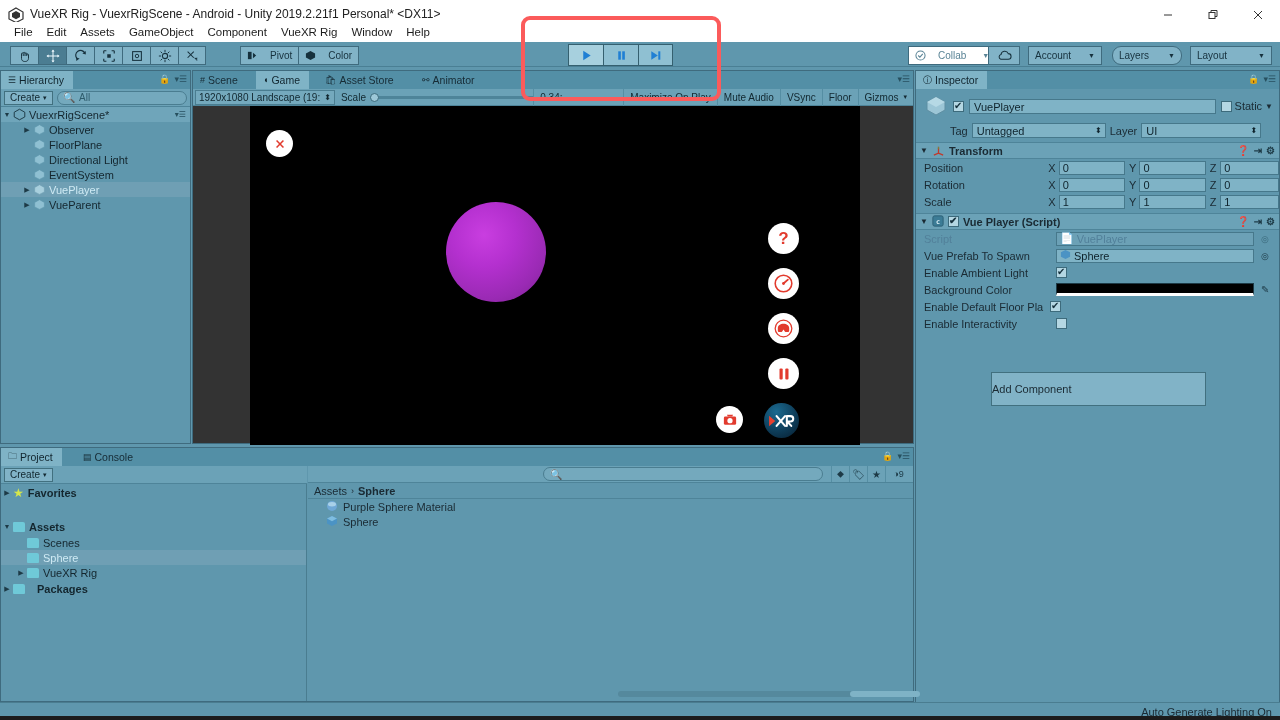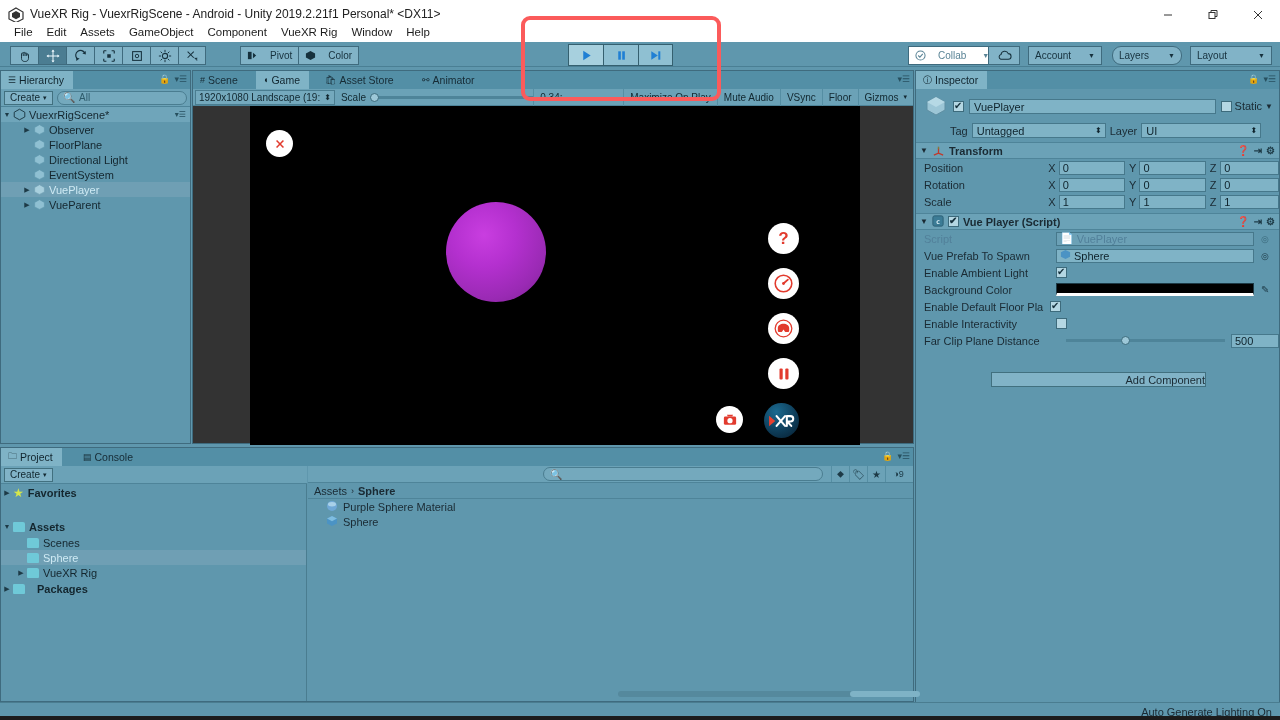--- a/index.html
+++ b/index.html
@@ -108,22 +108,22 @@
   .dropfield { height:15px; background:#7fb3c6; border:1px solid #46788b; display:flex; align-items:center;
                justify-content:space-between; padding:0 3px 0 4px; font-size:11px; color:#0e222b; }
   .comp-head { height:17px; background:#6ba2b7; border-top:1px solid #4e8499; border-bottom:1px solid #4e8499;
                display:flex; align-items:center; gap:4px; padding:0 4px; font-weight:bold; font-size:11px; }
   .comp-icons { margin-left:auto; display:flex; gap:4px; align-items:center; color:#1d3a46; font-size:10px; }
   .prow { height:17px; display:flex; align-items:center; font-size:11px; padding-left:8px; }
   .pname { width:132px; white-space:nowrap; }
   .vfield { height:14px; background:#7fb3c6; border:1px solid #46788b; font-size:11px; padding:0 3px;
             display:flex; align-items:center; color:#0e222b; }
   .axis { width:11px; text-align:left; }
-  .addcomp { position:absolute; left:75px; top:283px; width:215px; height:15px; background:#81b3c7;
-             border:1px solid #41707f; display:flex; align-items:center; justify-content:flex-end; font-size:11px; }
+  .addcomp { position:absolute; left:75px; top:283px; width:215px; height:34px; background:#81b3c7;
+             border:1px solid #41707f; display:flex; align-items:center; justify-content:flex-start; font-size:11px; }
 
   
   #project { left:0; top:447px; width:914px; height:255px; }
   .proj-left { position:absolute; left:0; top:36px; width:306px; bottom:0; background:#5f97ad;
                border-right:1px solid #4a7d90; }
   .proj-right { position:absolute; left:307px; top:18px; right:0; bottom:0; background:#5f97ad; }
   .pr-toolbar { height:17px; background:#6ba2b7; border-bottom:1px solid #4e8499; display:flex; align-items:center;
                 justify-content:flex-end; gap:0px; padding-right:2px; }
   .pr-search { width:280px; height:14px; background:#74a9bd; border:1px solid #4a7d90; border-radius:7px;
                margin-right:8px; display:flex; align-items:center; padding:0 6px; font-size:10px; color:#2e5b6b; }
@@ -635,27 +635,20 @@
         <span style="margin-left:7px; font-size:10px; color:#1d3a46;">✎</span>
       </div>
       <div class="prow">
         <span class="pname">Enable Default Floor Pla</span>
         <span class="chk on" style="margin-left:-6px;"></span>
       </div>
       <div class="prow">
         <span class="pname">Enable Interactivity</span>
         <span class="chk"></span>
       </div>
-      <div class="prow">
-        <span class="pname" style="width:142px;">Far Clip Plane Distance</span>
-        <span class="slider-track" style="width:148px; background:#4e8499; position:relative;">
-          <span class="slider-knob" style="left:55px;"></span>
-        </span>
-        <span class="vfield" style="width:48px; margin-left:6px;">500</span>
-      </div>
 
       <div class="addcomp">
         <span>Add Component</span>
       </div>
     </div>
   </div>
 
   <div class="panel" id="project">
     <div class="tabstrip">
       <div class="tab active" style="left:0;">

